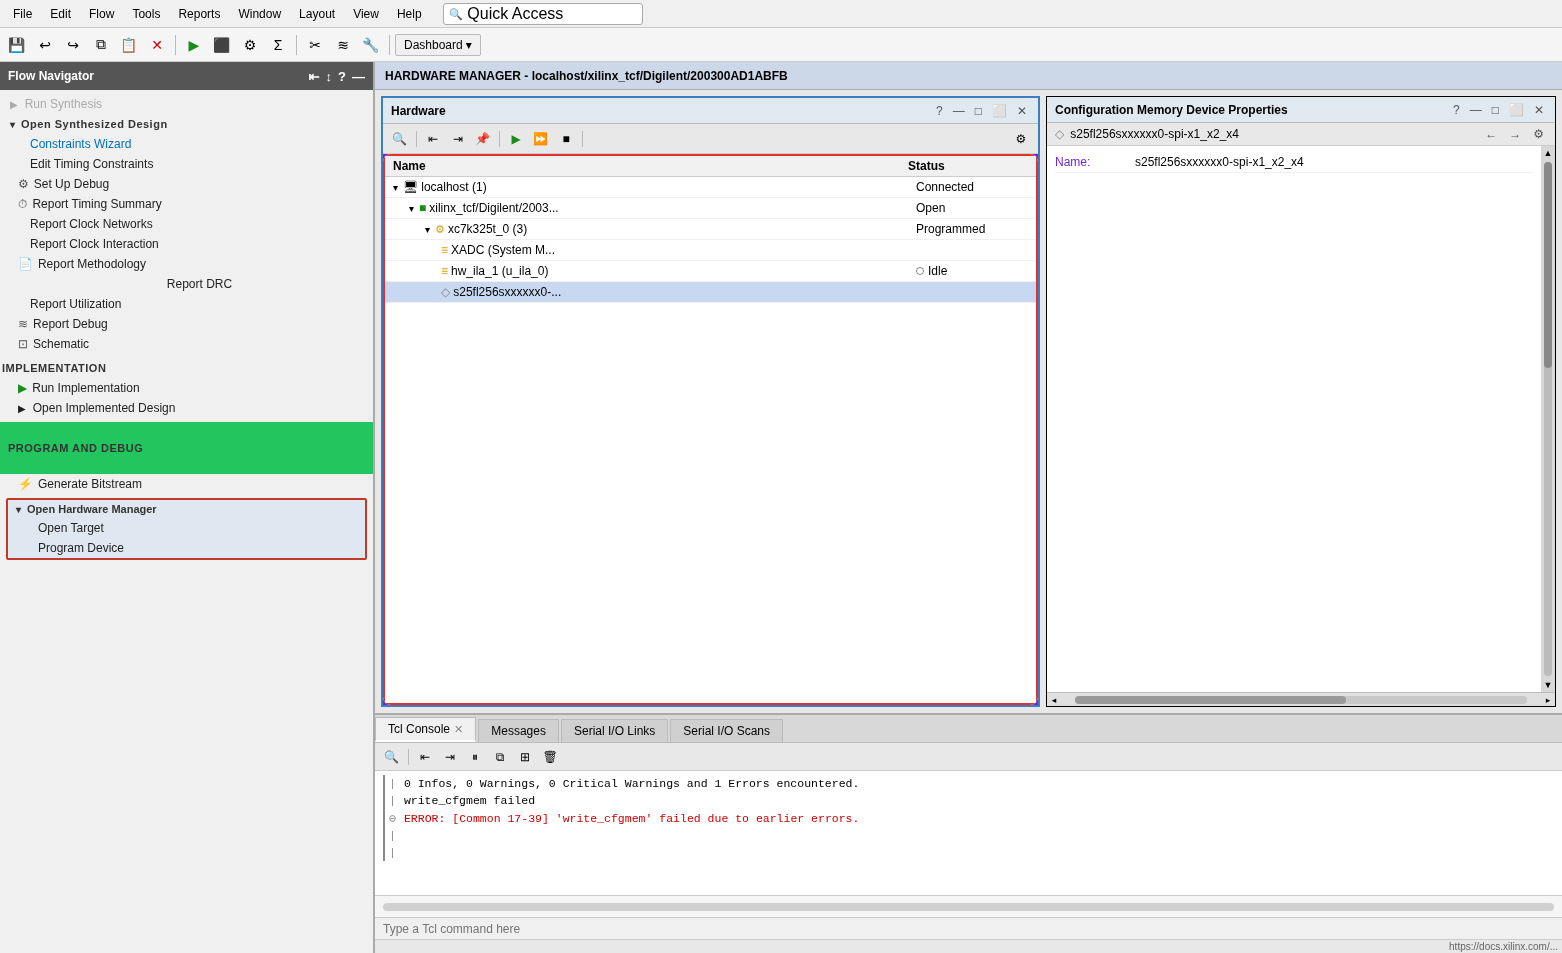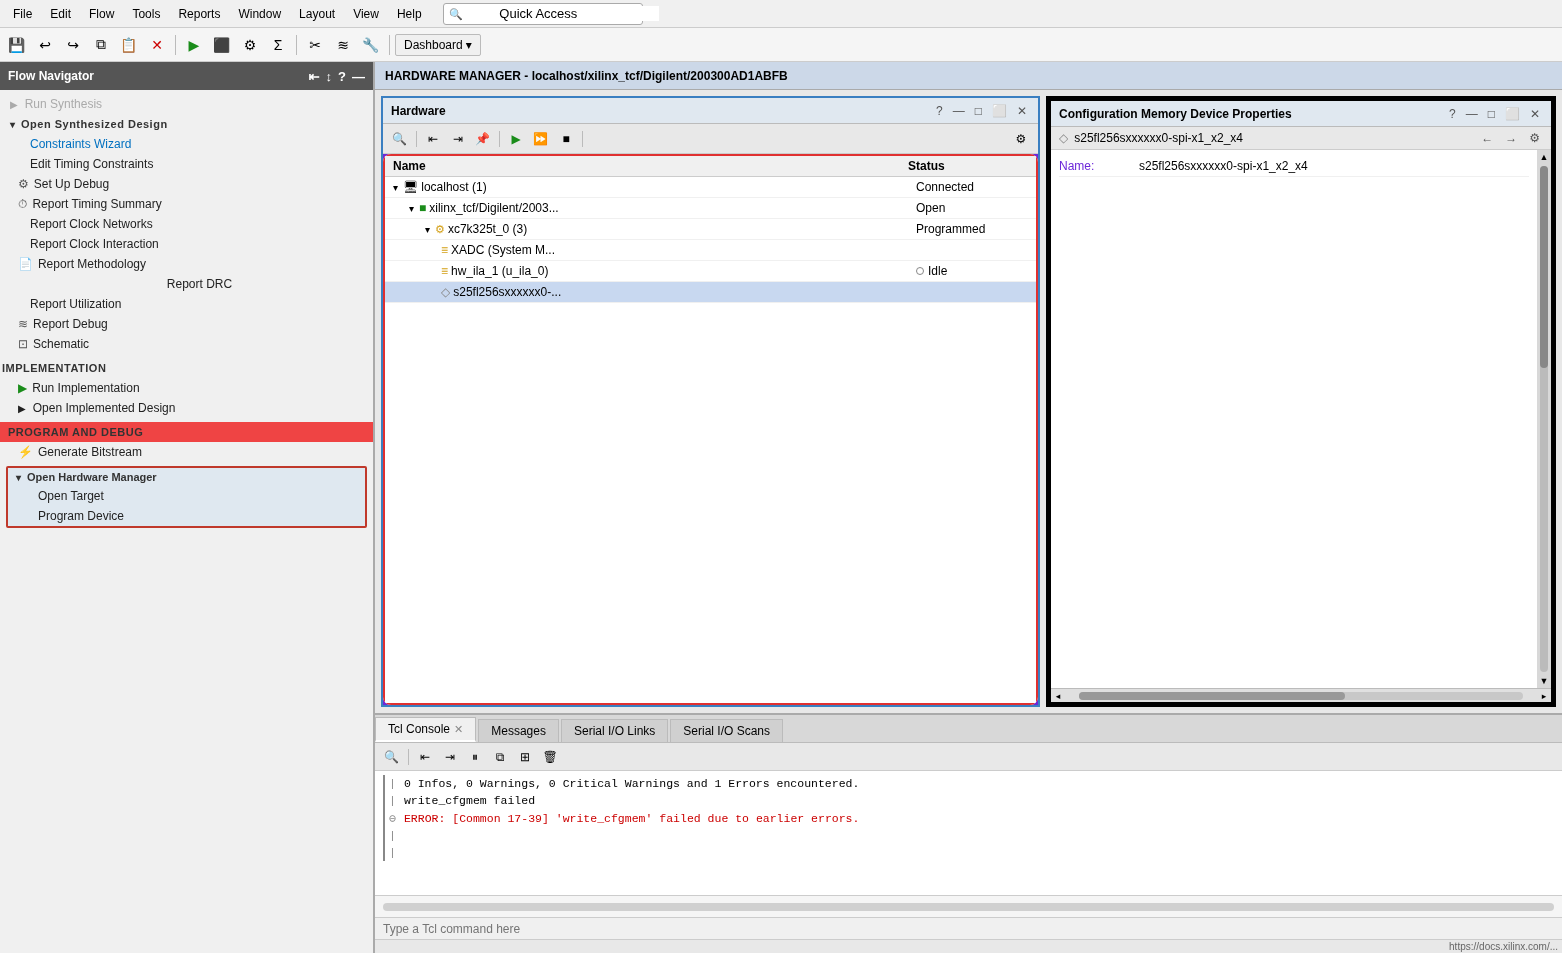--- a/index.html
+++ b/index.html
@@ -9,21 +9,21 @@
     #menubar {
       display: flex; align-items: center; background: #f0f0f0; border-bottom: 1px solid #ccc;
       height: 28px; padding: 0 6px; gap: 4px;
     }
     .menu-item { padding: 2px 7px; cursor: pointer; font-size: 12px; }
     .quick-access-box {
       margin-left: 10px; border: 1px solid #aaa; border-radius: 3px;
       background: white; padding: 2px 6px; display: flex; align-items: center; gap: 4px;
       width: 200px; height: 22px;
     }
-    .quick-access-box input { border: none; outline: none; font-size: 13px; width: 160px; margin-left: 32px; }
+    .quick-access-box input { border: none; outline: none; font-size: 16px; width: 160px; }
 
     
     #toolbar {
       display: flex; align-items: center; background: #f5f5f5; border-bottom: 1px solid #ccc;
       height: 34px; padding: 0 4px; gap: 2px;
     }
     .tb-btn {
       width: 26px; height: 26px; display: flex; align-items: center; justify-content: center;
       cursor: pointer; border: 1px solid transparent; border-radius: 2px; font-size: 14px;
     }
@@ -113,21 +113,21 @@
     .indent-1 { padding-left: 8px; }
     .indent-2 { padding-left: 24px; }
     .indent-3 { padding-left: 40px; }
     .indent-4 { padding-left: 56px; }
     .expand-arrow { cursor: pointer; font-size: 10px; margin-right: 2px; }
     .status-dot { width: 8px; height: 8px; border-radius: 50%; border: 1px solid #888; display: inline-block; }
     .status-dot.idle { background: white; }
 
     
     #config-panel {
-      width: 510px; background: #d8d8d8; border: 5px solid #000000; margin: 6px 6px 6px 0;
+      width: 510px; background: #d8d8d8; border: 1px solid #000000; margin: 6px 6px 6px 0;
       display: flex; flex-direction: column; min-height: 0;
     }
     .config-name-row {
       display: flex; align-items: center; background: #e8e8e8; border-bottom: 1px solid #ccc;
       padding: 3px 8px; gap: 6px; font-size: 12px;
     }
     .config-scroll { background: white; flex: 1; overflow: auto; padding: 6px 8px; }
     .config-prop-row { display: flex; padding: 3px 0; font-size: 12px; border-bottom: 1px solid #f0f0f0; }
     .config-prop-label { width: 80px; color: #6d28d9; }
     .config-prop-value { flex: 1; color: #000; }
@@ -288,21 +288,21 @@
       </div>
       <div class="nav-item" style="padding-left:18px;">
         <span style="color:#1a8c1a;">▶</span>
         <span>Run Implementation</span>
       </div>
       <div class="nav-item" style="padding-left:18px;">
         <span class="expand-arrow">▶</span>
         <span>Open Implemented Design</span>
       </div>
 
-      <div class="nav-section-header" style="background:#ef4444; padding:4px 8px; margin-top:4px;">
+      <div class="nav-section-header" style="background:#22c55e; padding:20px 8px; margin-top:4px;">
         <span class="section-label">PROGRAM AND DEBUG</span>
       </div>
       <div class="nav-item" style="padding-left:18px;">
         <span style="color:#1a8c1a;">⚡</span>
         <span>Generate Bitstream</span>
       </div>
 
       <div style="margin:4px 6px; border: 2px solid #c0392b; border-radius:2px; background:#dfe8f0;">
         <div class="nav-section-header" style="padding:3px 8px;">
           <span class="expand-arrow">▾</span>

